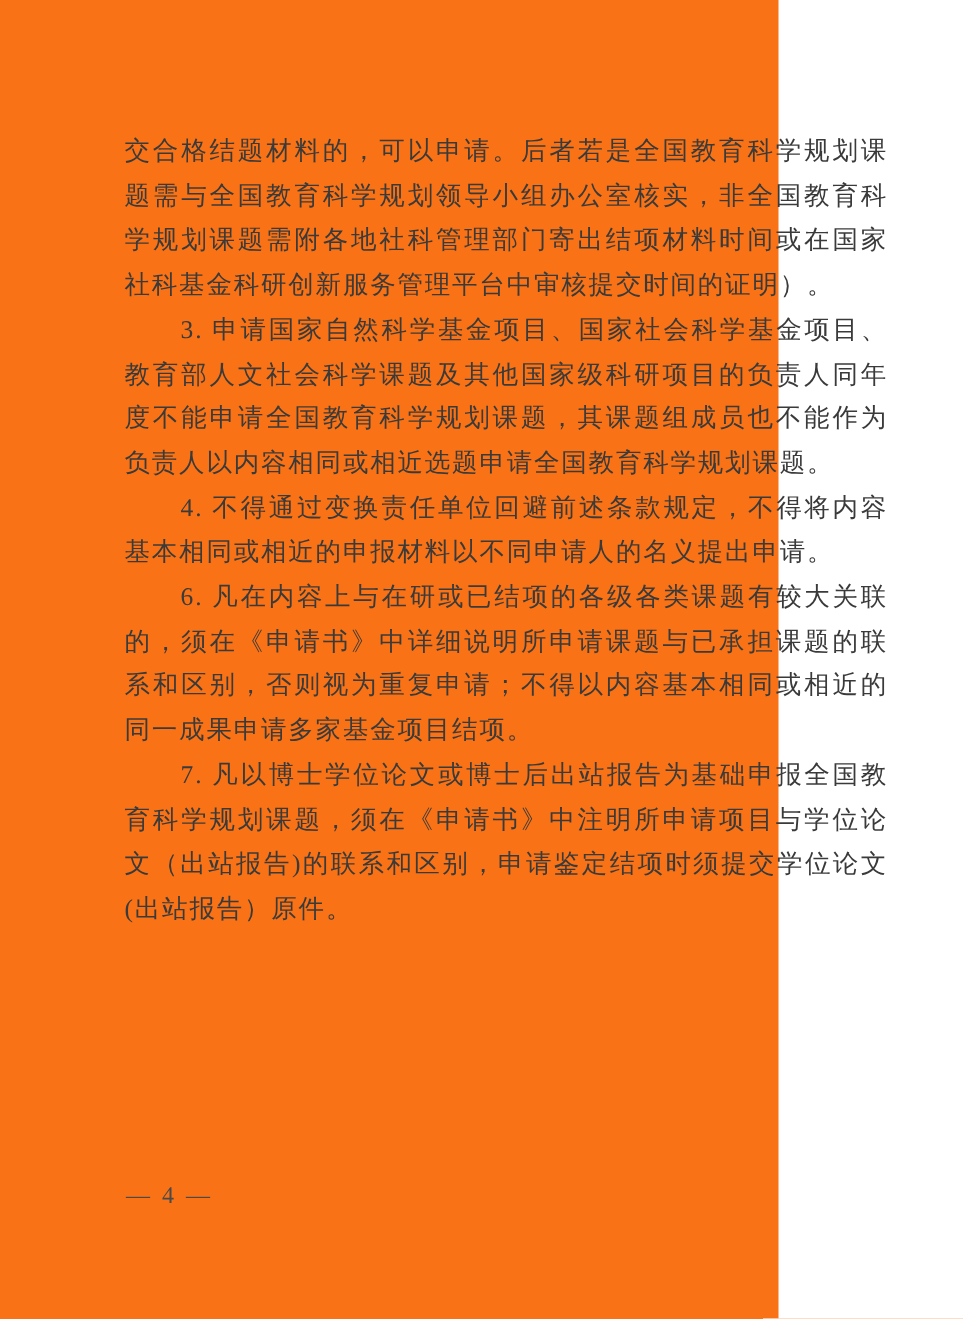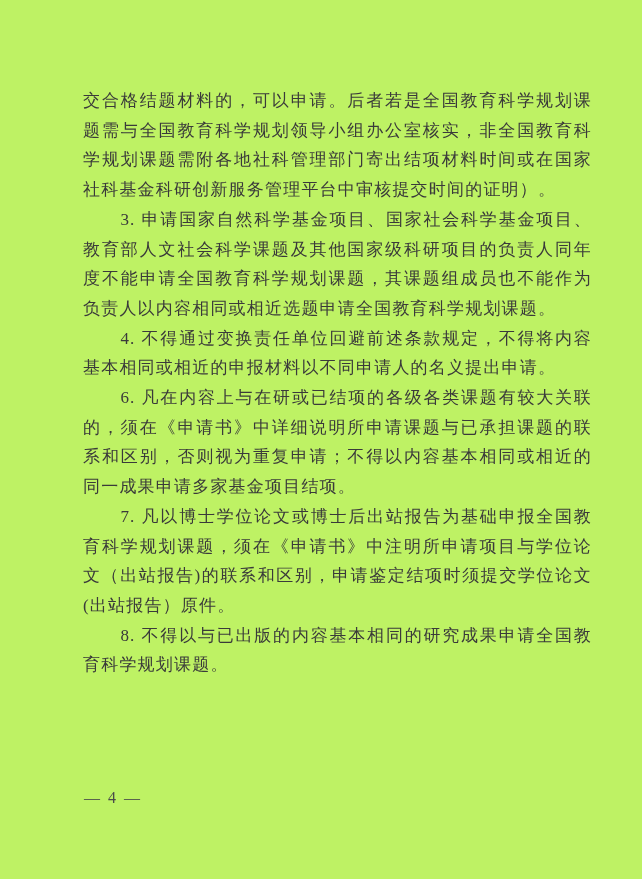--- a/index.html
+++ b/index.html
@@ -5,23 +5,23 @@
   * { margin: 0; padding: 0; box-sizing: border-box; }
   html, body {
     width: 642px;
     height: 879px;
     background: #ffffff;
     font-family: "Liberation Serif", "DejaVu Serif", serif;
     overflow: hidden;
   }
   .page {
     position: relative;
-    width: 642px;
+    width: 519px;
     height: 879px;
-    background: #bef264;
+    background: #f97316;
   }
   .text-block {
     position: absolute;
     left: 83px;
     top: 86px;
     width: 509px;
     color: #3a3a3a;
     font-size: 17px;
     line-height: 29.7px;
     letter-spacing: 1.2px;
@@ -55,17 +55,16 @@
 
       <p class="para indented">3. 申请国家自然科学基金项目、国家社会科学基金项目、教育部人文社会科学课题及其他国家级科研项目的负责人同年度不能申请全国教育科学规划课题，其课题组成员也不能作为负责人以内容相同或相近选题申请全国教育科学规划课题。</p>
 
       <p class="para indented">4. 不得通过变换责任单位回避前述条款规定，不得将内容基本相同或相近的申报材料以不同申请人的名义提出申请。</p>
 
 
       <p class="para indented">6. 凡在内容上与在研或已结项的各级各类课题有较大关联的，须在《申请书》中详细说明所申请课题与已承担课题的联系和区别，否则视为重复申请；不得以内容基本相同或相近的同一成果申请多家基金项目结项。</p>
 
       <p class="para indented">7. 凡以博士学位论文或博士后出站报告为基础申报全国教育科学规划课题，须在《申请书》中注明所申请项目与学位论文（出站报告)的联系和区别，申请鉴定结项时须提交学位论文(出站报告）原件。</p>
 
-      <p class="para indented">8. 不得以与已出版的内容基本相同的研究成果申请全国教育科学规划课题。</p>
 
     </div>
   <div class="footer">— 4 —</div>
 </div>
 
 </body></html>

